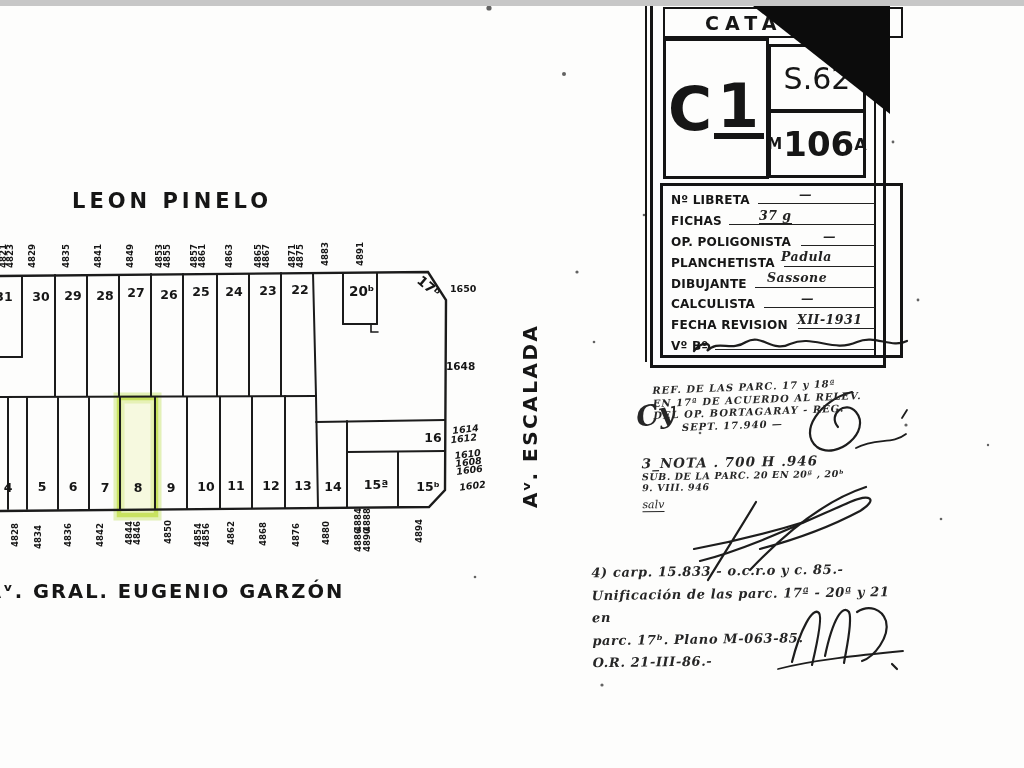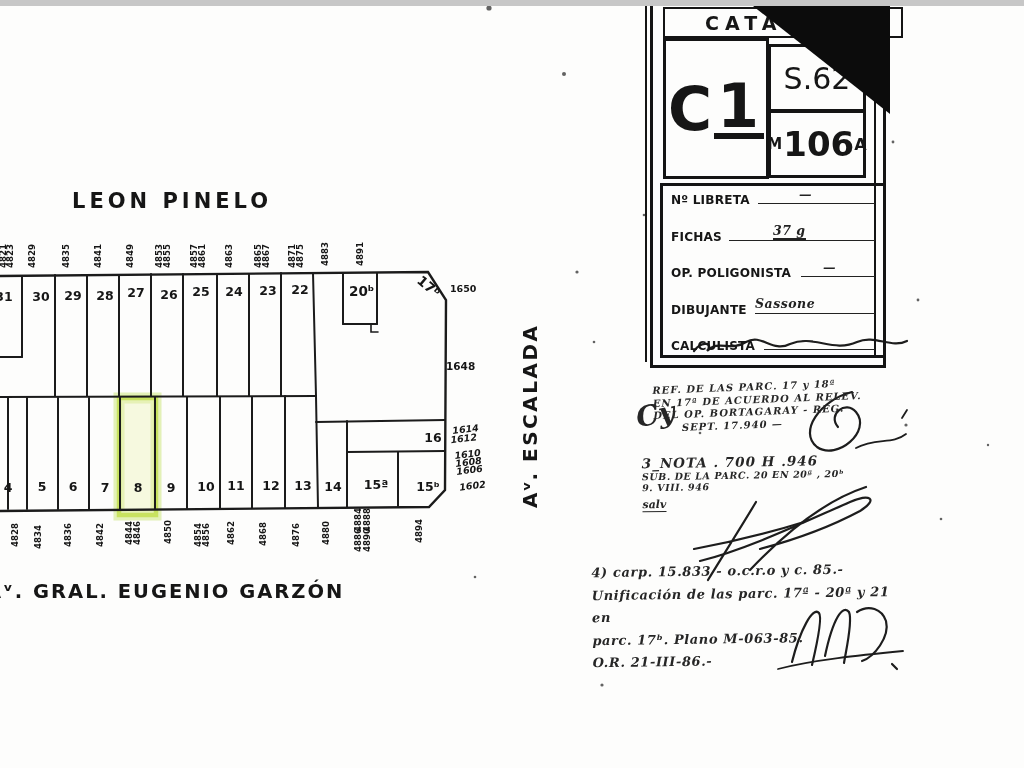--- a/index.html
+++ b/index.html
@@ -16,44 +16,44 @@
   .hdr{left:10px;top:14px;width:196px;height:27px;border-width:2.5px;
        font-weight:bold;font-size:19px;letter-spacing:6px;justify-content:flex-start;padding-left:40px;}
   .c1box{left:10px;top:45px;width:100px;height:135px;font-weight:900;font-size:60px;letter-spacing:2px;}
   .c1box .u1{border-bottom:6px solid #141414;padding:0 3px;line-height:0.9;}
   .sbox{left:115px;top:51px;width:92px;height:62px;font-weight:400;font-size:30px;}
   .mbox{left:115px;top:117px;width:92px;height:62px;font-weight:900;}
   .mbox .m-small{font-size:15px;margin-right:1px;}
   .mbox .m-big{font-size:34px;}
   .mbox .m-sup{font-size:16px;vertical-align:super;}
   .formbox{position:absolute;left:7px;top:190px;width:206px;height:163px;border:3px solid #141414;
-           padding:4px 6px 2px 8px;display:flex;flex-direction:column;justify-content:space-between;}
+           padding:4px 23px 2px 8px;display:flex;flex-direction:column;justify-content:space-between;}
   .frow{position:relative;display:flex;align-items:flex-end;height:17.2px;
         font-weight:bold;font-size:12.6px;letter-spacing:0.2px;white-space:nowrap;}
   .frow .lbl{flex:0 0 auto;transform:scaleX(0.96);transform-origin:left;}
   .frow .line{flex:1 1 auto;border-bottom:1.6px solid #222;margin:0 2px 3px 5px;height:1px;}
   .frow .val{position:absolute;top:-3px;font-family:"DejaVu Serif",serif;font-style:italic;
              font-weight:700;font-size:12.5px;letter-spacing:0.5px;color:#222;}
-  .v1{left:128px}.v2{left:102px;border-bottom:2px double #222;text-align:right;}.v3{left:152px}.v4{left:110px}
-  .v5{left:84px;letter-spacing:2px;}.v6{left:130px}.v7{left:96px}.v8{left:126px;top:-1px;}
+  .v1{left:128px}.v2{left:88px;border-bottom:2px double #222;text-align:right;}.v3{left:152px}.v4{left:110px}
+  .v5{left:96px;letter-spacing:2px;}.v6{left:130px}.v7{left:96px}.v8{left:126px;top:-1px;}
 
   
   .fold{position:absolute;left:753px;top:6px;width:137px;height:108px;background:#0c0c0c;
         clip-path:polygon(0 0,100% 0,100% 100%);z-index:30;}
 
   
   .hand{position:absolute;font-family:"DejaVu Serif",serif;font-style:italic;color:#262626;z-index:5;}
   .note1{left:653px;top:380px;width:262px;transform:rotate(-2.2deg);
          font-weight:700;font-size:10px;line-height:12.5px;letter-spacing:1px;}
   .note1 .indent{padding-left:28px;}
   .initials{left:636px;top:398px;font-size:28px;font-weight:700;transform:rotate(-10deg);}
   .note2{left:642px;top:454px;width:270px;transform:rotate(-1deg);}
   .note2 .n2t{font-size:13.5px;font-weight:700;letter-spacing:1px;line-height:15px;}
   .note2 .n2s{font-size:9.5px;font-weight:700;letter-spacing:0.6px;line-height:11px;}
-  .note2 .n2u{font-size:11px;font-weight:700;border-bottom:1.5px solid #262626;display:inline-block;line-height:12px;}
+  .note2 .n2u{font-size:11px;font-weight:400;border-bottom:1.5px solid #262626;display:inline-block;line-height:12px;}
   .note3{left:592px;top:560px;width:310px;font-size:13px;font-weight:600;
          line-height:22.5px;letter-spacing:0.6px;transform:rotate(-0.8deg);}
 </style>
 </head>
 <body>
 
 <div class="stage">
 
   <svg width="1024" height="768" viewBox="0 0 1024 768" style="position:absolute;left:0;top:0;">
 
@@ -253,28 +253,43 @@
         <span class="lbl">FICHAS</span>
           <span class="line"></span>
         <span class="val v2">37 g</span>
       </div>
       <div class="frow">
         <span class="lbl">OP. POLIGONISTA</span>
           <span class="line"></span>
         <span class="val v3">—</span>
       </div>
       <div class="frow">
+        <span class="lbl">PLANCHETISTA</span>
+          <span class="line"></span>
+        <span class="val v4">Padula</span>
+      </div>
+      <div class="frow">
         <span class="lbl">DIBUJANTE</span>
           <span class="line"></span>
         <span class="val v5">Sassone</span>
       </div>
       <div class="frow">
         <span class="lbl">CALCULISTA</span>
           <span class="line"></span>
         <span class="val v6">—</span>
+      </div>
+      <div class="frow">
+        <span class="lbl">FECHA REVISION</span>
+          <span class="line"></span>
+        <span class="val v8">XII-1931</span>
+      </div>
+      <div class="frow">
+        <span class="lbl">Vº Bº</span>
+          <span class="line"></span>
+        <span class="val"></span>
       </div>
     </div>
   </div>
 
   <div class="fold"></div>
 
   <div class="hand note1">
     <div>REF. DE LAS PARC. 17 y 18ª</div>
     <div>EN 17ª DE ACUERDO AL RELEV.</div>
     <div>DEL OP. BORTAGARAY - REG.</div>

